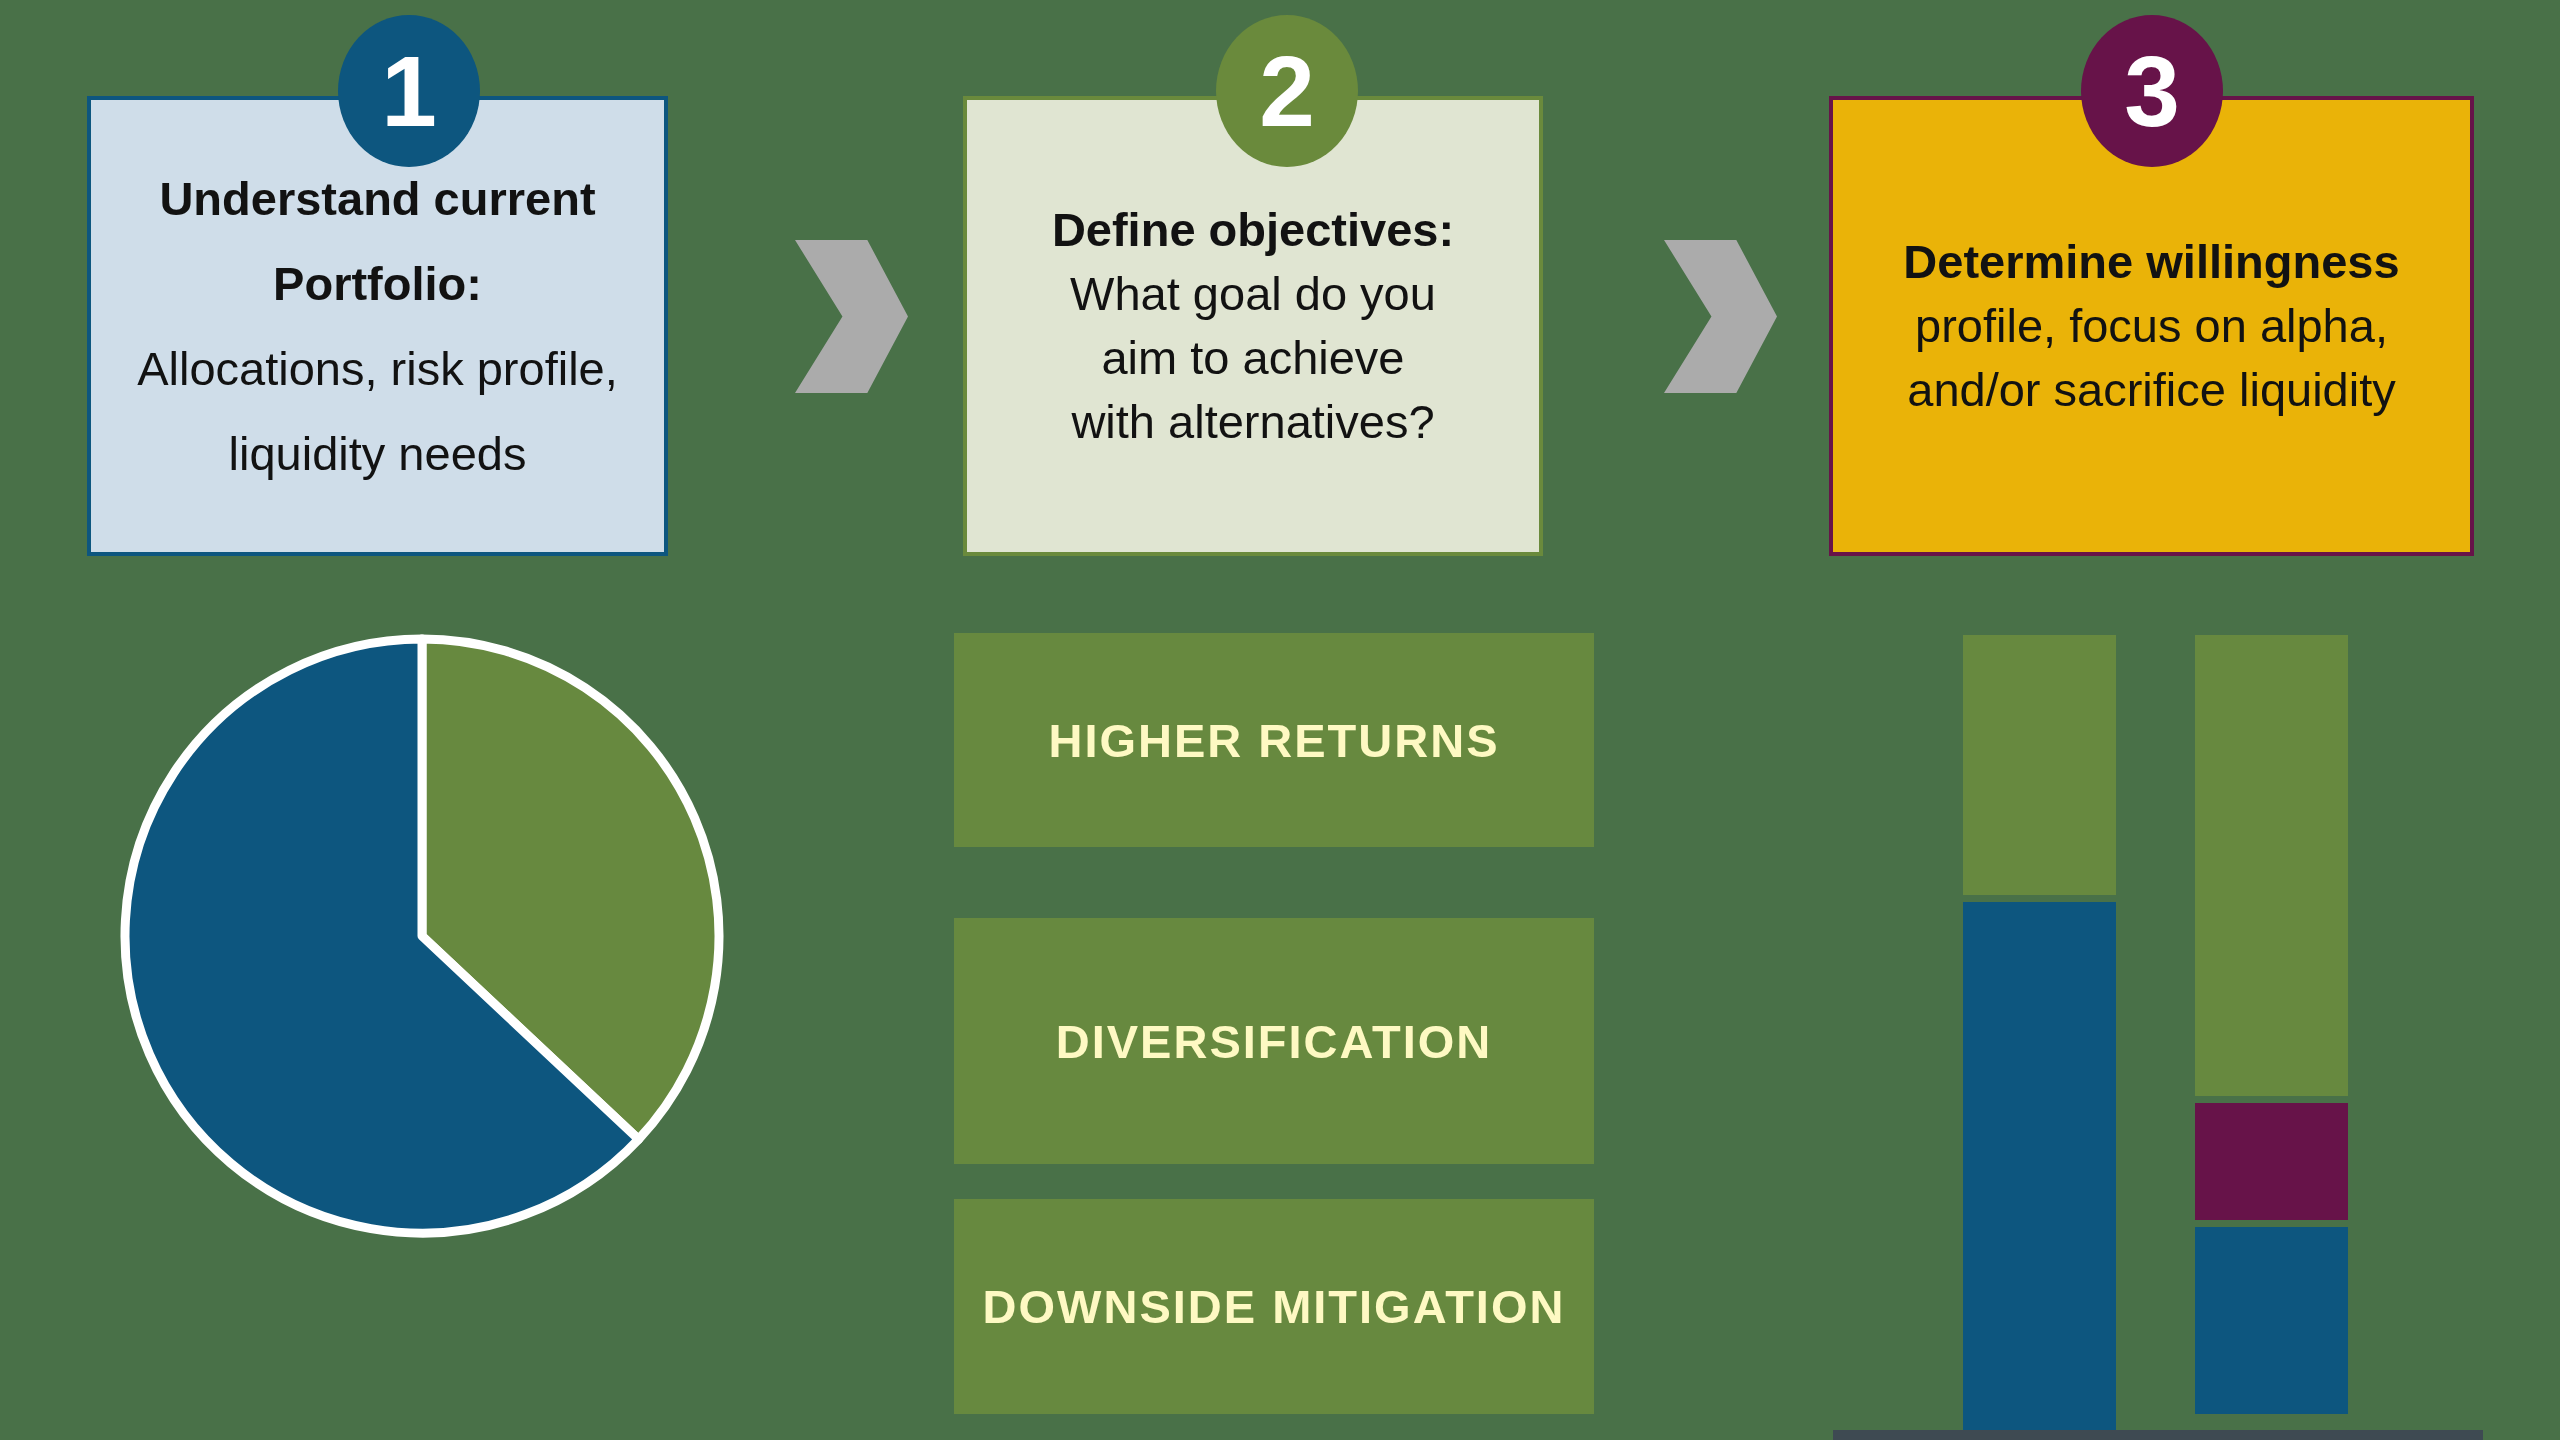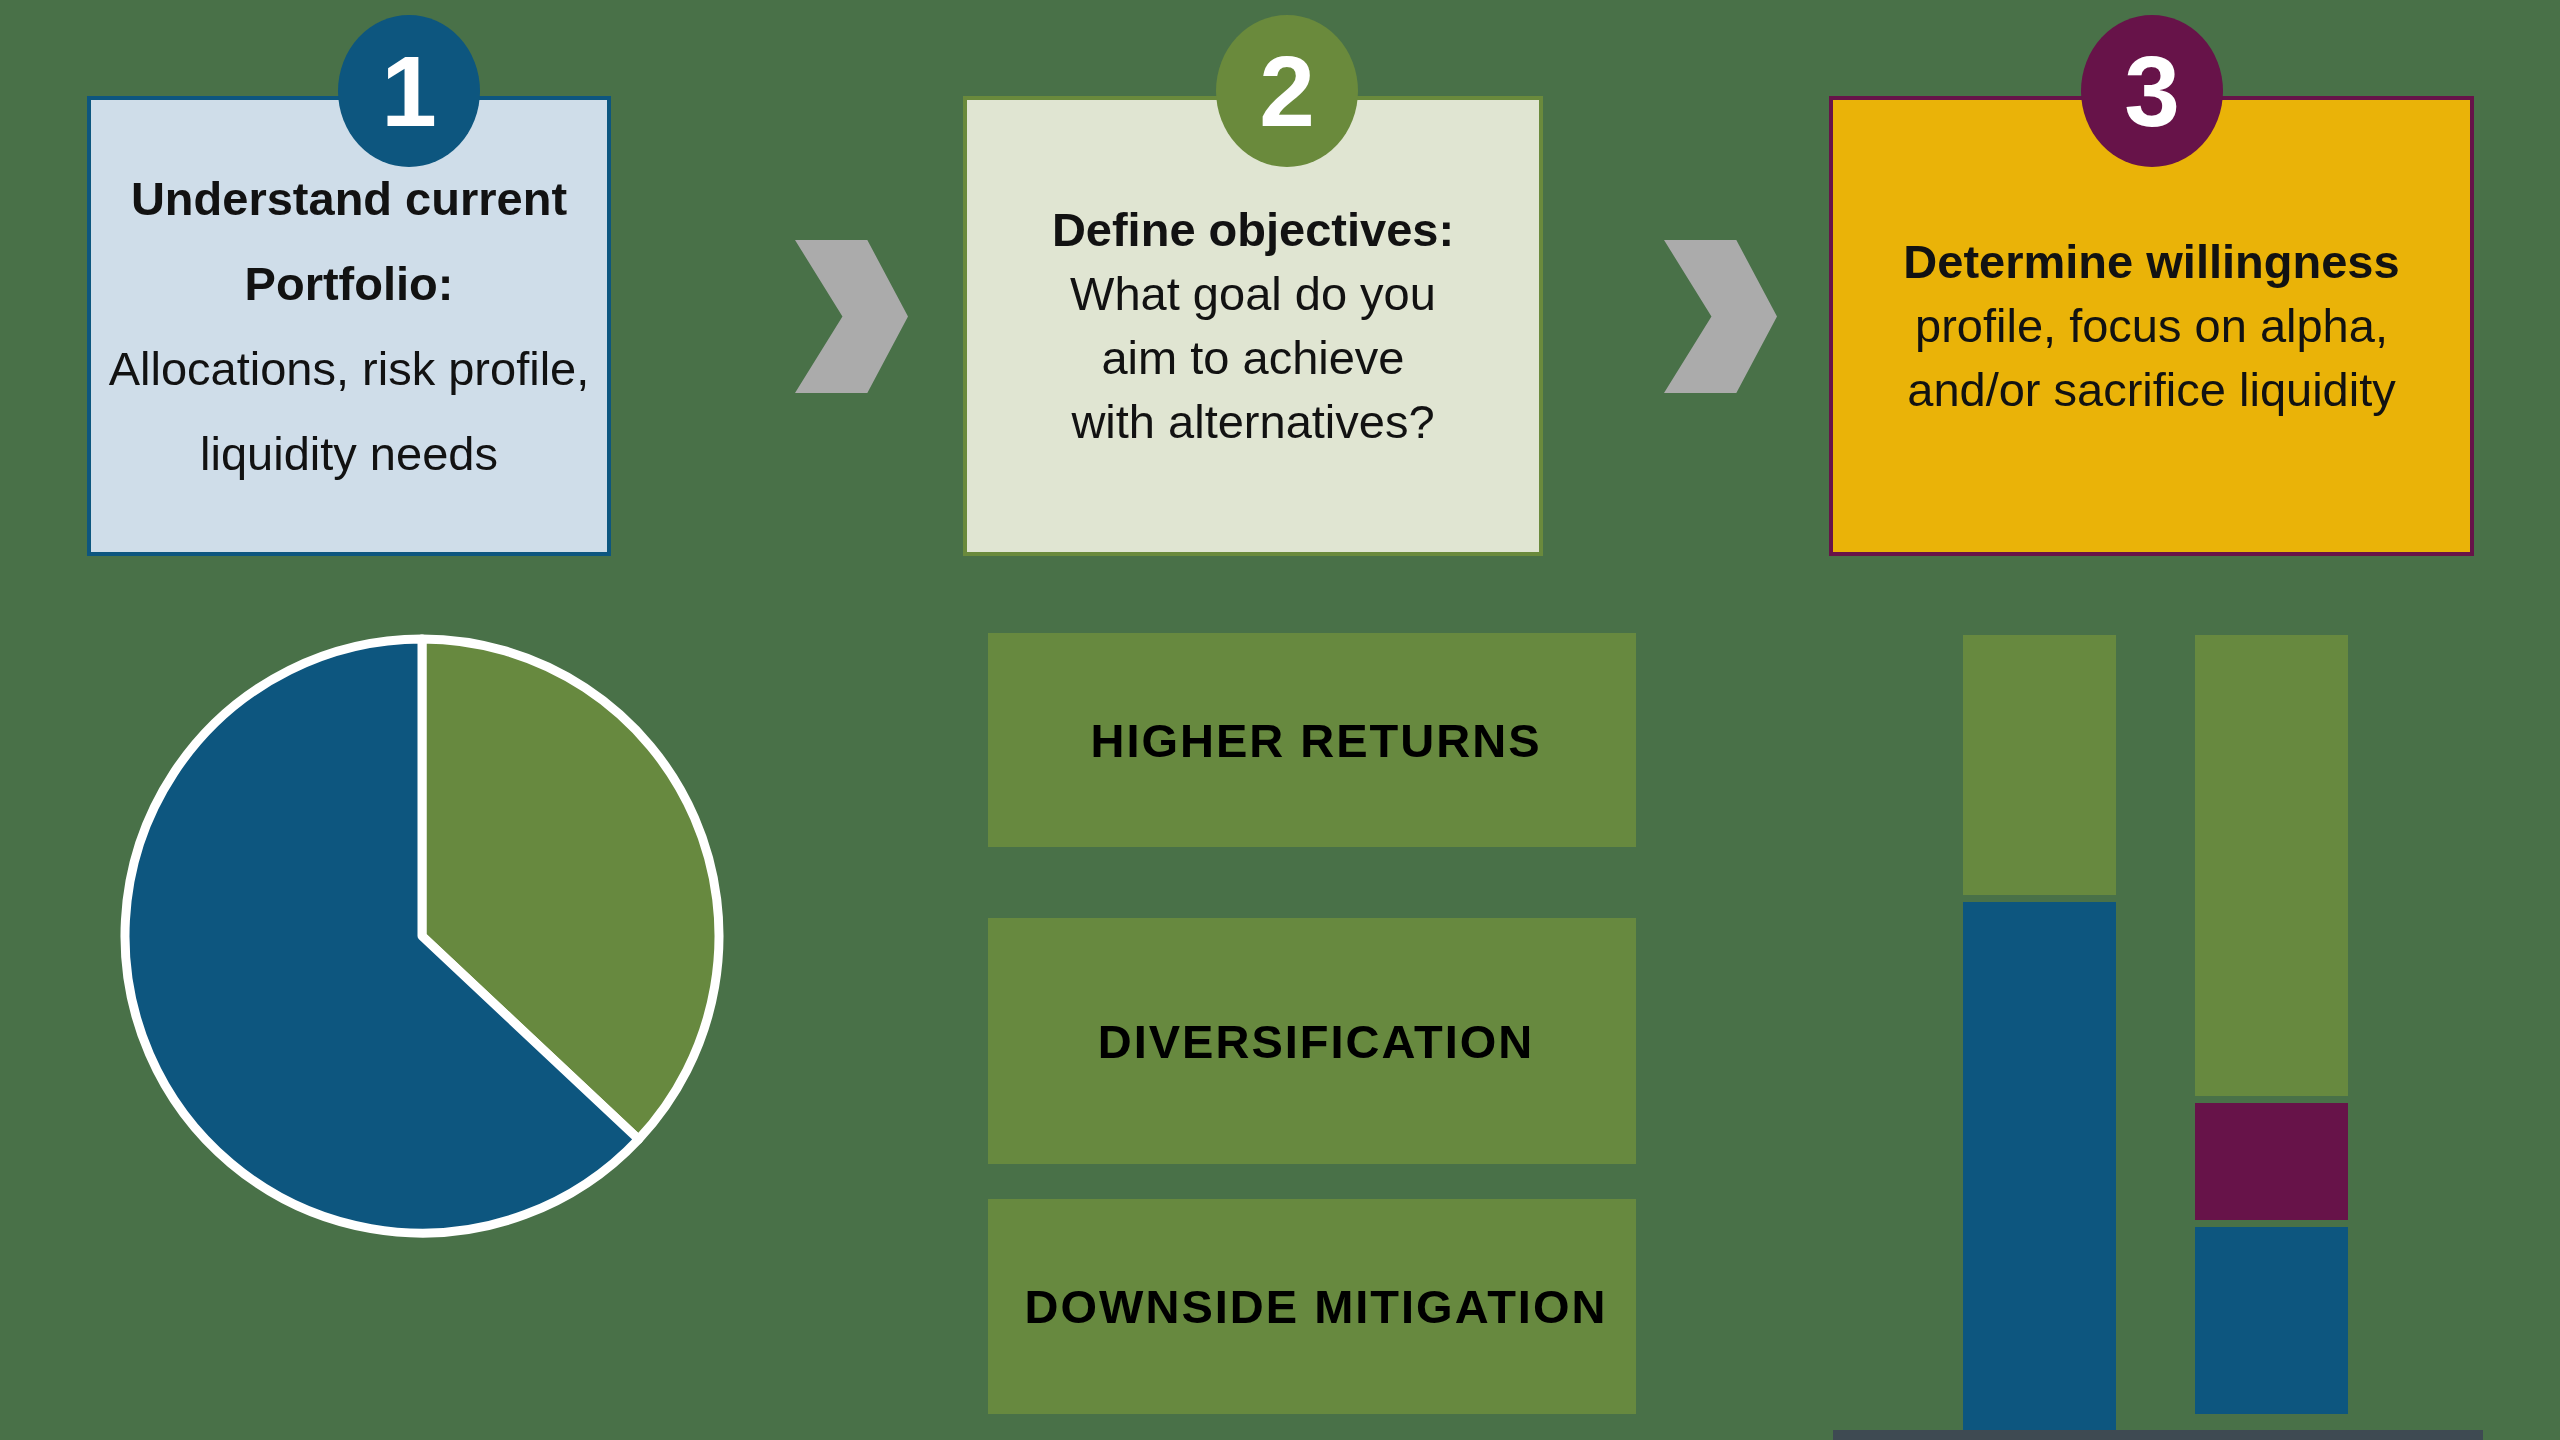--- a/index.html
+++ b/index.html
@@ -7,42 +7,42 @@
     position:relative;width:2560px;height:1440px;background:#497148;
     font-family:"Liberation Sans",sans-serif;overflow:hidden;
   }
   .stepbox{
     position:absolute;top:96px;height:460px;box-sizing:border-box;
     display:flex;flex-direction:column;justify-content:center;
     text-align:center;
   }
   .stepbox .line{font-size:47px;line-height:64px;color:#121212;white-space:nowrap;}
   .line.bold{font-weight:bold;}
-  .box1{left:87px;width:524px;background:#cfdde9;border:4px solid #0d567f;gap:21px;}
+  .box1{left:87px;width:581px;background:#cfdde9;border:4px solid #0d567f;gap:21px;}
   .box2{left:963px;width:580px;background:#e0e5d2;border:4px solid #6a8a3c;}
   .box3{left:1829px;width:645px;background:#eab308;border:4px solid #671349;}
   .badge{
     position:absolute;top:15px;width:142px;height:152px;border-radius:50%;
     display:flex;align-items:center;justify-content:center;
     color:#ffffff;font-weight:bold;font-size:100px;line-height:1;
   }
   .badge1{left:338px;background:#0d567f;}
   .badge2{left:1216px;background:#6a8a3c;}
   .badge3{left:2081px;background:#671349;}
   .chevron{
     position:absolute;top:240px;width:113px;height:153px;background:#ababab;
     clip-path:polygon(0% 0%,64% 0%,100% 50%,64% 100%,0% 100%,42% 50%);
   }
   .chev1{left:795px;}
   .chev2{left:1664px;}
   .pie-wrap{position:absolute;left:116px;top:630px;width:612px;height:612px;}
   .obj-btn{
-    position:absolute;left:988px;width:640px;background:#67893f;
+    position:absolute;left:954px;width:640px;background:#67893f;
     display:flex;align-items:center;justify-content:center;
-    color:#000000;font-weight:bold;font-size:47px;letter-spacing:2px;white-space:nowrap;padding-left:8px;
+    color:#fef9c3;font-weight:bold;font-size:47px;letter-spacing:2px;white-space:nowrap;
   }
   .obj1{top:633px;height:214px;}
   .obj2{top:918px;height:246px;}
   .obj3{top:1199px;height:215px;}
   .bar-col{
     position:absolute;top:635px;width:153px;height:795px;
     display:flex;flex-direction:column;gap:7px;
   }
   .bar-col-0{left:1963px;}
   .bar-col-1{left:2195px;}

